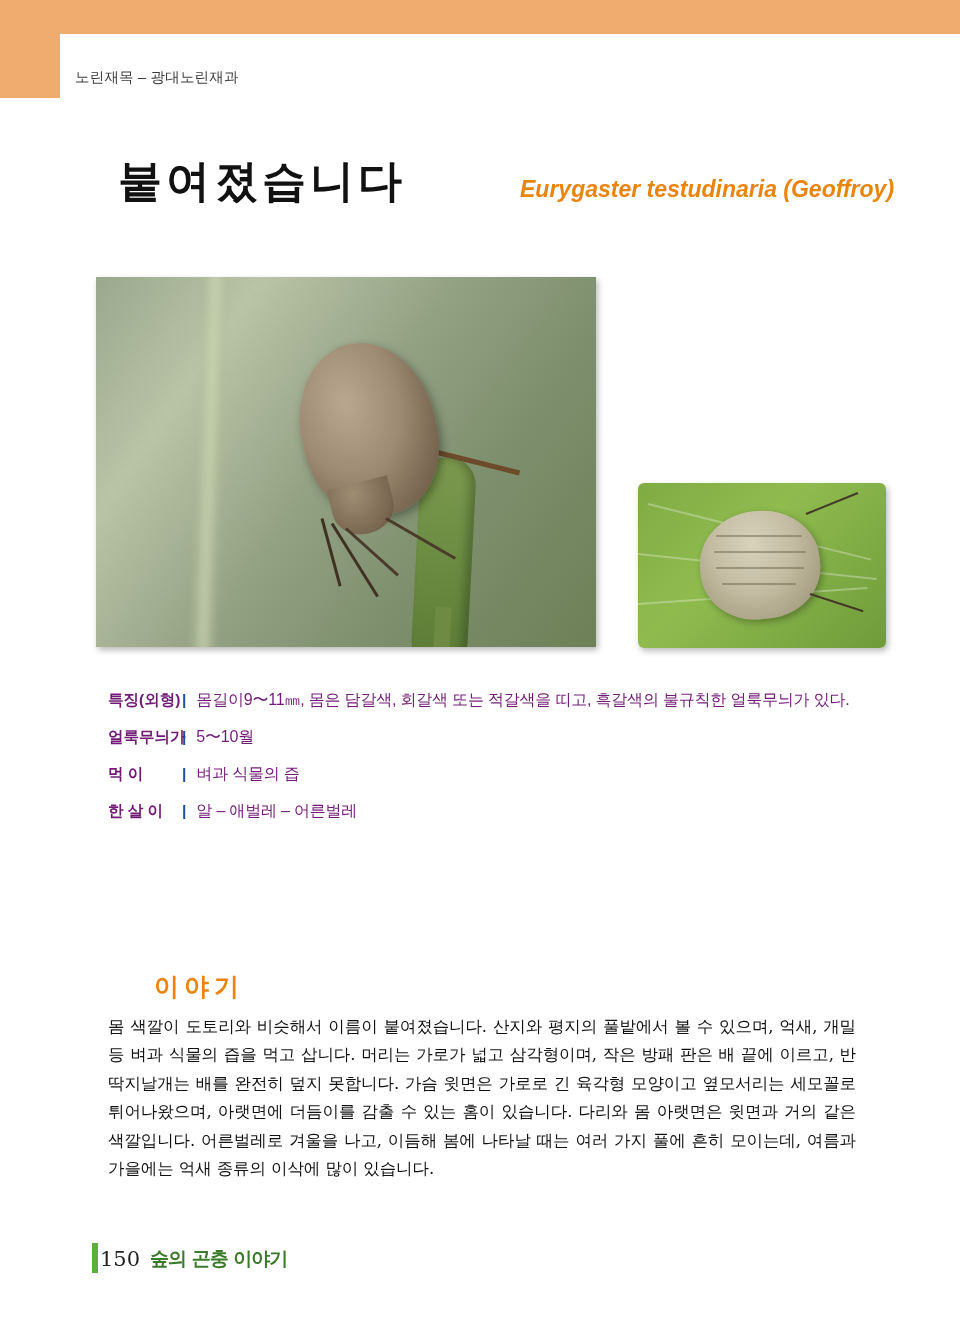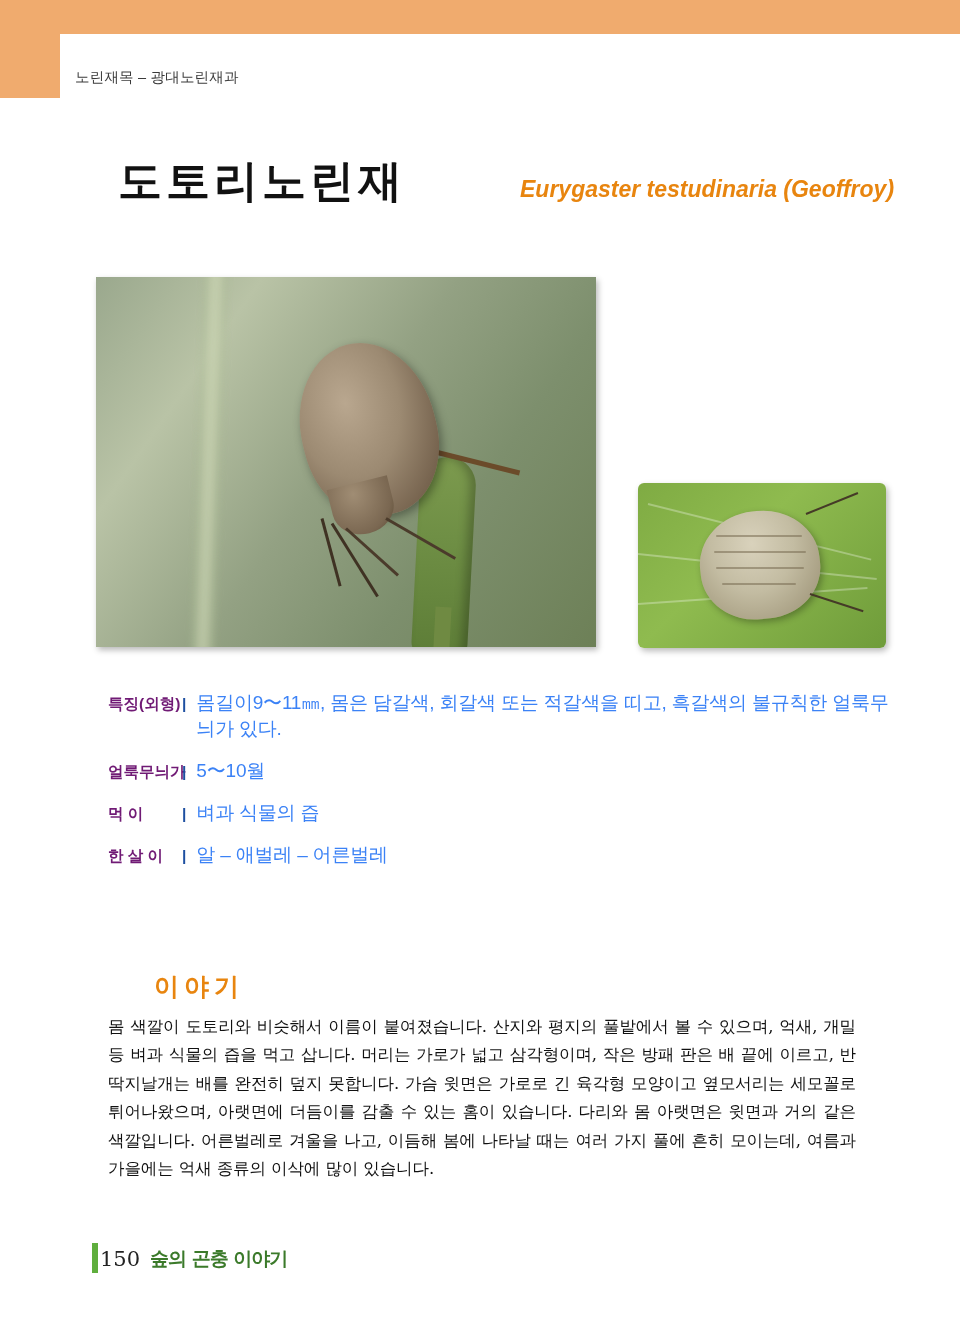--- a/index.html
+++ b/index.html
@@ -227,22 +227,22 @@
     flex: 0 0 auto;
   }
   .fact-sep {
     color: #1d4fa0;
     font-weight: bold;
     margin: 0 10px 0 2px;
     font-size: 15.5px;
     flex: 0 0 auto;
   }
   .fact-value {
-    color: #3b82f6;
-    font-size: 19px;
+    color: #701a75;
+    font-size: 16px;
     letter-spacing: -0.2px;
   }
 
   
   .story-heading {
     position: absolute;
     left: 118px;
     top: 970px;
     font-size: 25px;
     font-weight: bold;
@@ -298,21 +298,21 @@
 </head>
 <body>
 
 <div class="header-band">
   <div class="header-left-block"></div>
   <div class="header-right-block"></div>
   <div class="header-breadcrumb">노린재목 – 광대노린재과</div>
 </div>
 
 <div class="title-row">
-  <div class="korean-title">도토리노린재</div>
+  <div class="korean-title">붙여졌습니다</div>
   <div class="latin-title">Eurygaster testudinaria (Geoffroy)</div>
 </div>
 
 <div class="photo-main">
   <div class="blade"></div>
   <div class="spike"></div>
   <div class="stalk"></div>
   <div class="twig"></div>
   <div class="bug-body"></div>
   <div class="bug-head"></div>

